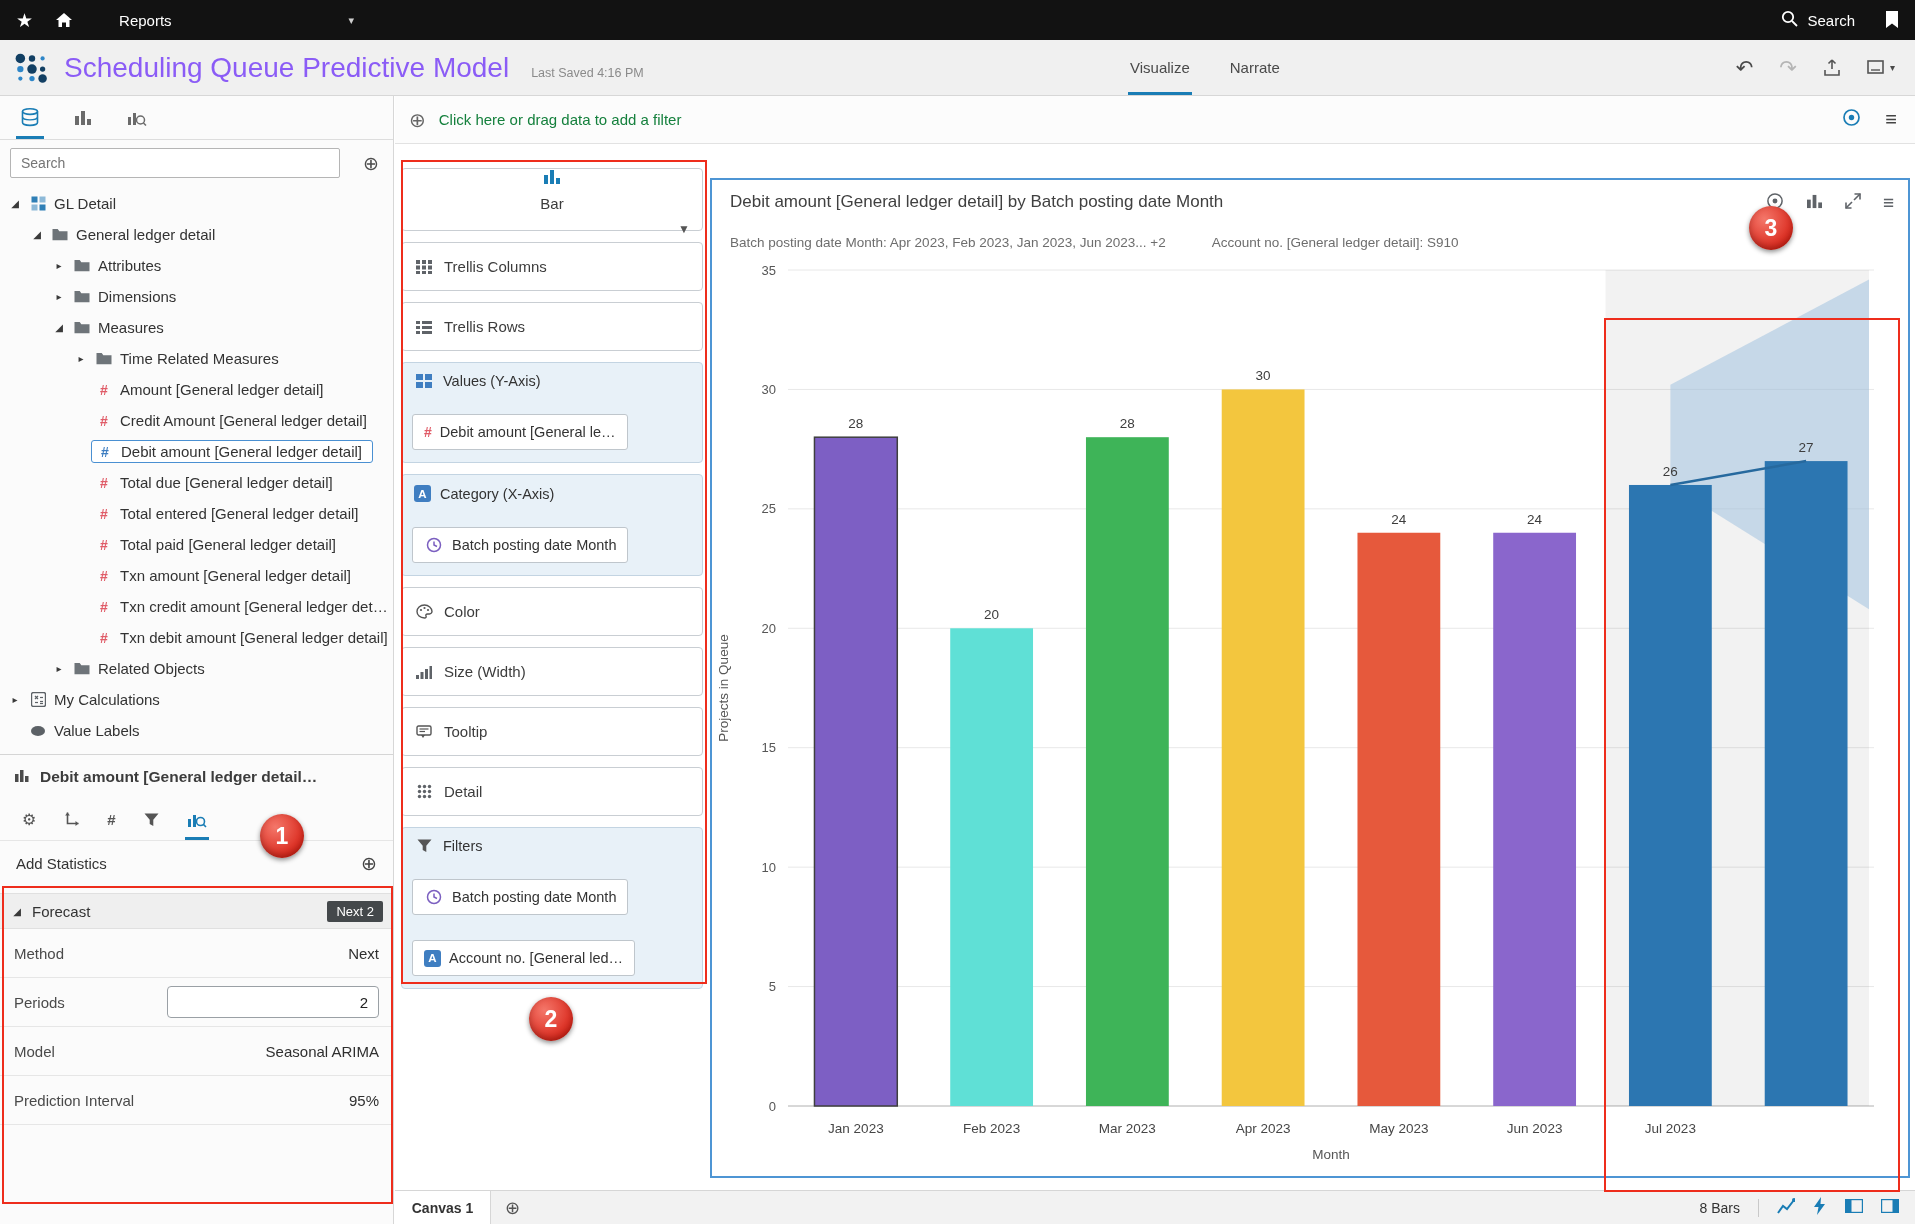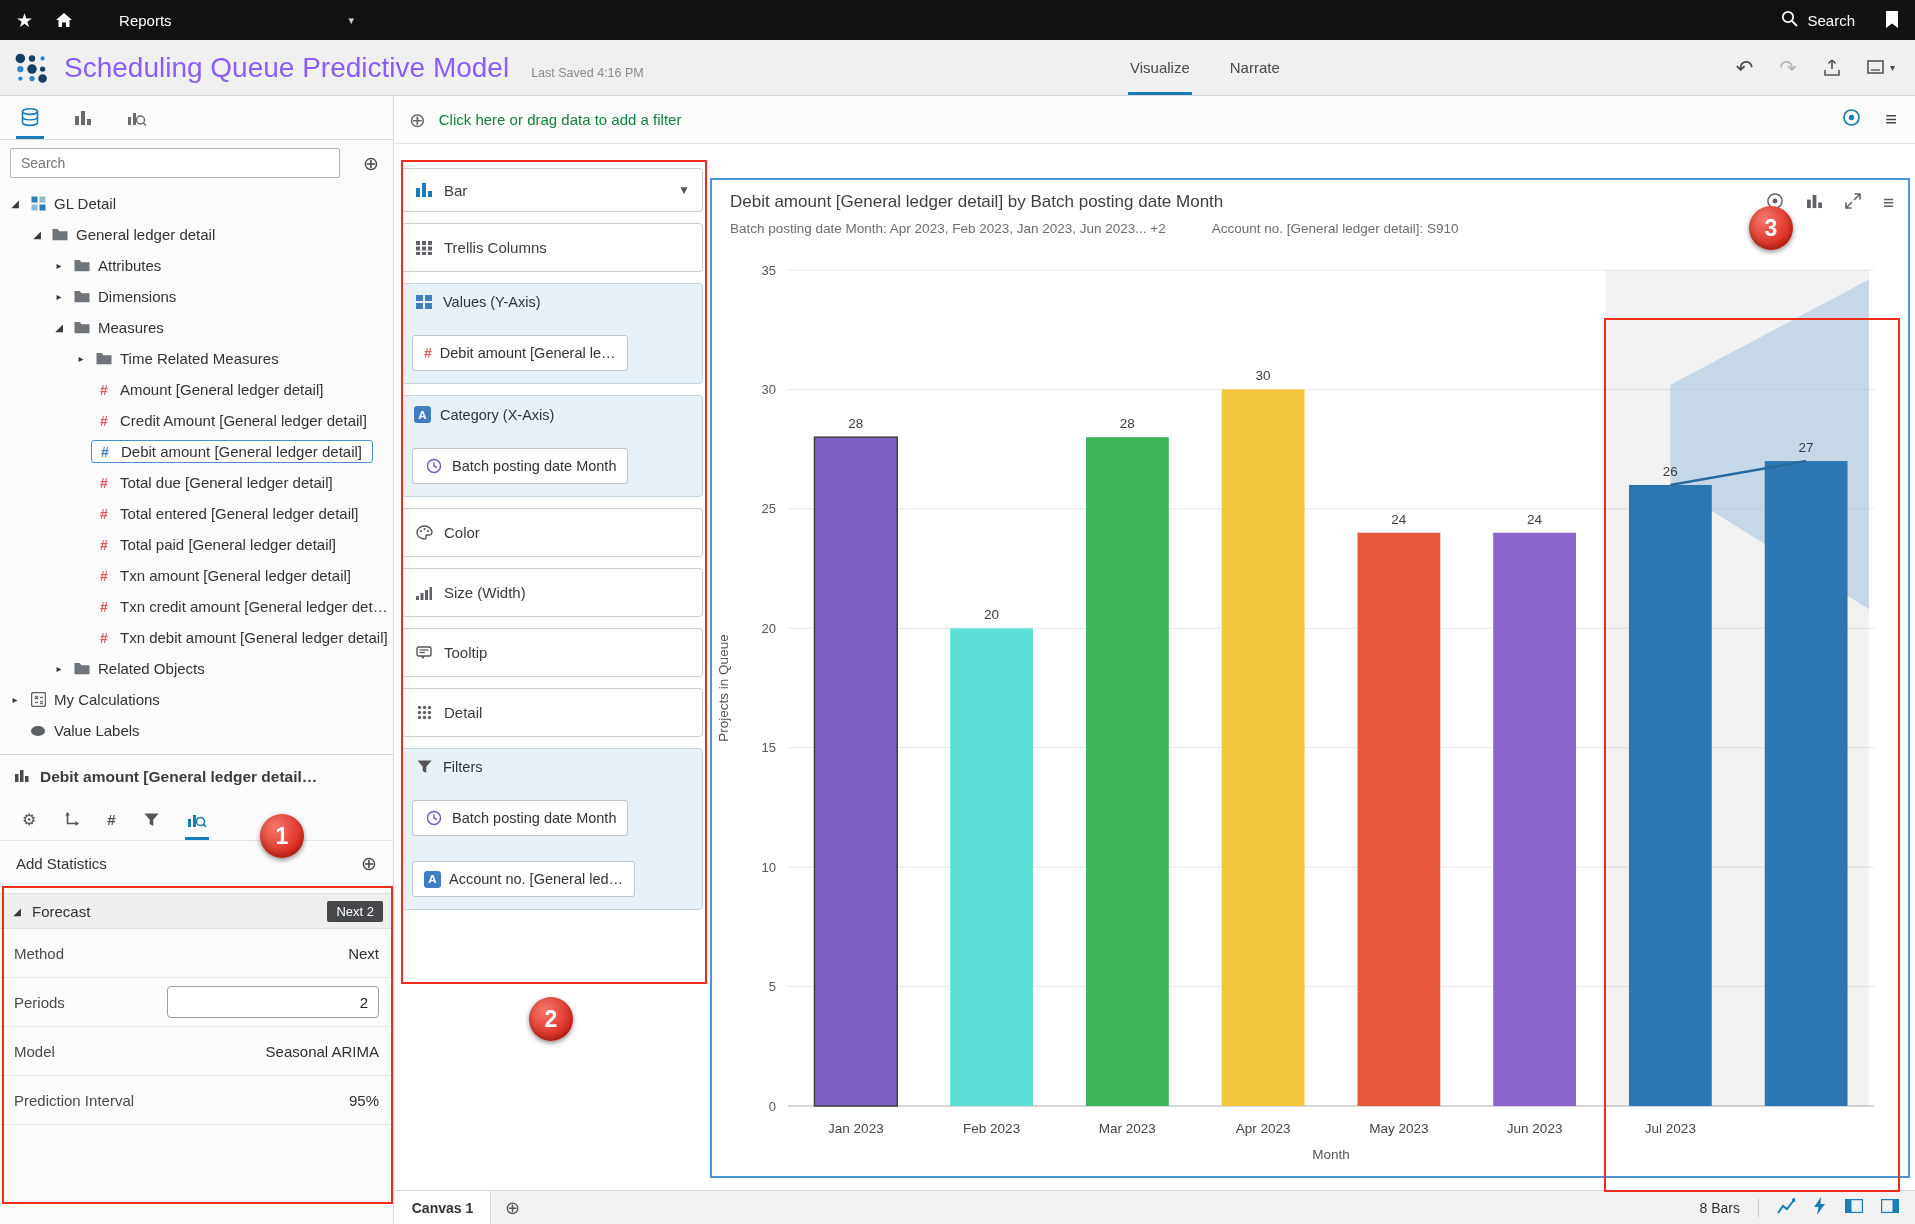--- a/index.html
+++ b/index.html
@@ -66,36 +66,36 @@
   .filter-bar { position:absolute; top:0; left:0; right:0; height:48px; display:flex; align-items:center; gap:13px; padding-left:14px; background:#fcfcfc; border-bottom:1px solid #e2e2e2; }
   .fb-plus { font-size:20px; color:#666; }
   .fb-text { font-size:15px; color:#15803d; }
   .fb-right { margin-left:auto; display:flex; align-items:center; gap:24px; padding-right:18px; }
   .fb-menu { font-size:20px; color:#444; }
   .canvas-area { position:absolute; top:48px; left:0; right:0; bottom:34px; background:#fff; }
 
   
   .grammar-panel { position:absolute; left:6px; top:24px; width:302px; display:flex; flex-direction:column; gap:11px; }
   .g-row { display:flex; align-items:center; gap:10px; height:49px; padding:0 12px; border:1px solid #c9ced3; border-radius:4px; background:#fff; font-size:15px; color:#3c3c3c; }
-  .g-dd { height:44px; }
+  .g-dd { height:63px;flex-direction:column; }
   .g-ic { display:inline-flex; width:20px; justify-content:center; align-items:center; }
   .g-caret { margin-left:auto; color:#555; font-size:12px; }
   .g-sec { border:1px solid #c3d4e2; border-radius:4px; background:#e8f1f8; padding:8px 10px 12px; display:flex; flex-direction:column; gap:25px; }
   .g-sec-h { display:flex; align-items:center; gap:9px; font-size:14.5px; color:#333; padding:2px 0 0 2px; }
   .g-pill { display:flex; align-items:center; gap:8px; height:36px; padding:0 11px; background:#fff; border:1px solid #bfc6cc; border-radius:3px; font-size:14.5px; color:#333; width:fit-content; max-width:276px; }
   .g-pill-t { white-space:nowrap; overflow:hidden; text-overflow:ellipsis; }
   .a-chip { width:17px; height:17px; background:#3f7ec1; color:#fff; border-radius:3px; font-size:11.5px; font-weight:bold; display:inline-flex; align-items:center; justify-content:center; flex:none; }
 
   
   .chart-card { position:absolute; left:315px; top:34px; width:1200px; height:1000px; border:2px solid #4e95d4; background:#fff; }
   .cc-title-row { display:flex; align-items:flex-start; padding:12px 14px 0 18px; }
   .cc-title { font-size:17px; color:#404040; }
   .cc-icons { margin-left:auto; display:flex; gap:22px; align-items:center; color:#5f6368; }
   .cc-menu { font-size:19px; color:#5f6368; }
-  .cc-subtitle { padding:7px 18px 0; display:flex; gap:46px; font-size:13.5px; color:#6d6d6d; }
+  .cc-subtitle { padding:7px 18px 0; display:flex; gap:46px; font-size:13.5px; color:#6d6d6d;margin-top:14px; }
   .chart-svg { position:absolute; left:0; top:62px; }
   svg text { font-family:"Liberation Sans", sans-serif; }
   .ct-tick { font-size:13px; fill:#565656; }
   .ct-val { font-size:13.5px; fill:#3d3d3d; }
   .ct-xlab { font-size:13.5px; fill:#464646; }
   .ct-ax { font-size:13.5px; fill:#565656; }
 
   
   .canvas-bar { position:absolute; bottom:0; left:0; right:0; height:34px; background:#f2f2f2; border-top:1px solid #d6d6d6; display:flex; align-items:center; }
   .cb-tab { height:100%; width:96px; background:#fff; border-right:1px solid #d6d6d6; display:flex; align-items:center; justify-content:center; font-size:14px; font-weight:bold; color:#333; }
@@ -482,20 +482,35 @@
                 <rect x="0" y="5.5" width="4" height="4"></rect>
                 <rect x="6" y="5.5" width="4" height="4"></rect>
                 <rect x="12" y="5.5" width="4" height="4"></rect>
                 <rect x="0" y="11" width="4" height="3"></rect>
                 <rect x="6" y="11" width="4" height="3"></rect>
                 <rect x="12" y="11" width="4" height="3"></rect>
               </g>
             </svg>
         </span>
         <span class="g-label">Trellis Columns</span>
+      </div>
+      <div class="g-row">
+        <span class="g-ic">
+          <svg width="16" height="14" viewBox="0 0 16 14">
+              <g fill="#5f6368">
+                <rect x="0" y="1" width="4" height="3"></rect>
+                <rect x="6" y="1" width="10" height="3"></rect>
+                <rect x="0" y="6" width="4" height="3"></rect>
+                <rect x="6" y="6" width="10" height="3"></rect>
+                <rect x="0" y="11" width="4" height="3"></rect>
+                <rect x="6" y="11" width="10" height="3"></rect>
+              </g>
+            </svg>
+        </span>
+        <span class="g-label">Trellis Rows</span>
       </div>
       <div class="g-sec">
         <div class="g-sec-h">
           <span class="g-ic">
             <svg width="16" height="14" viewBox="0 0 16 14">
                 <g fill="#3f7ec1">
                   <rect x="0" y="0" width="7" height="6"></rect>
                   <rect x="9" y="0" width="7" height="6"></rect>
                   <rect x="0" y="8" width="7" height="6"></rect>
                   <rect x="9" y="8" width="7" height="6"></rect>

